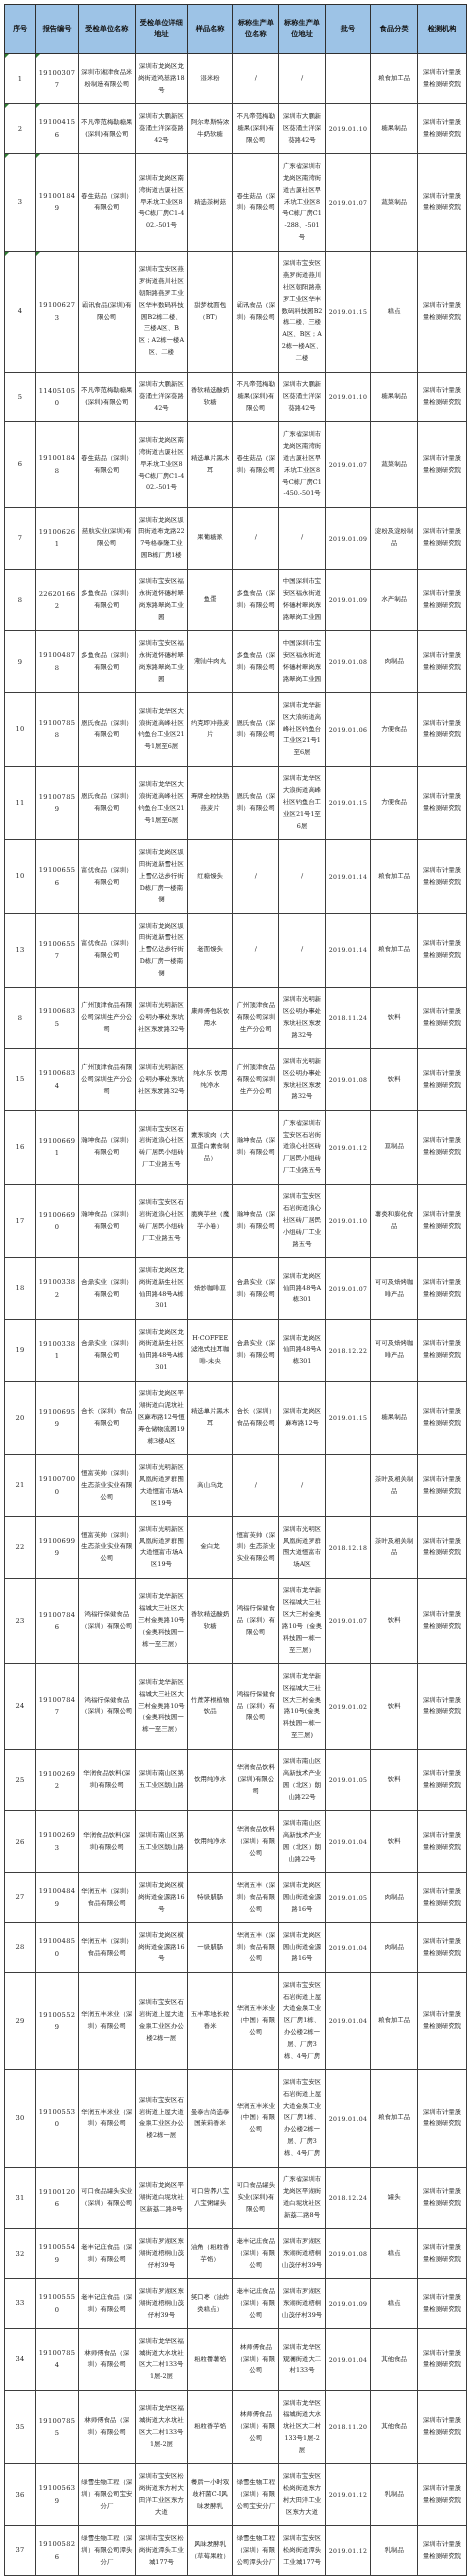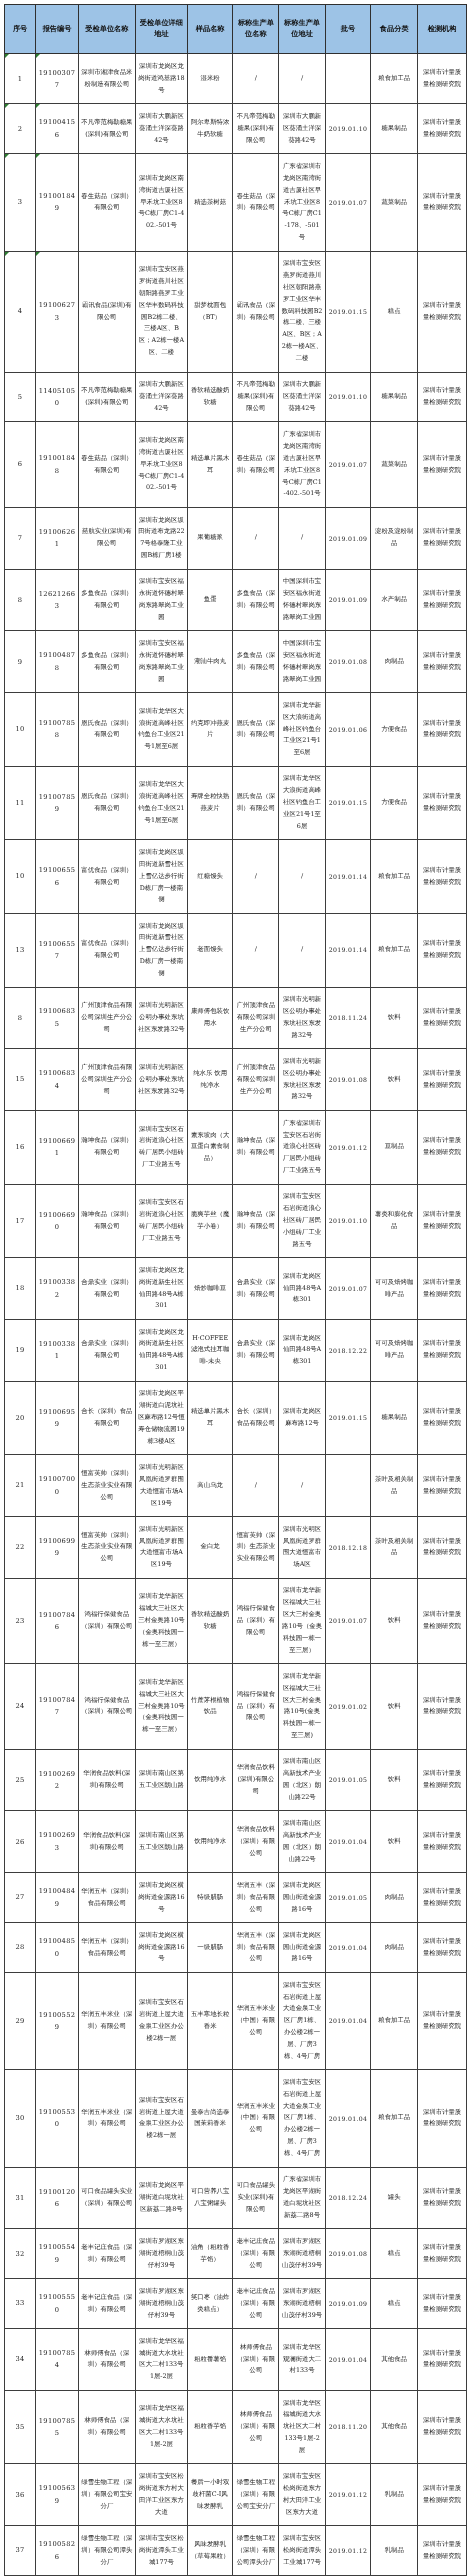--- a/index.html
+++ b/index.html
@@ -74,21 +74,21 @@
           <td>糖果制品</td>
           <td>深圳市计量质量检测研究院</td>
         </tr>
         <tr>
           <td class="num"><span class="corner"></span>3</td>
           <td class="num"><span class="corner"></span>191001849</td>
           <td>春生菇品（深圳）有限公司</td>
           <td>深圳市龙岗区南湾街道吉厦社区早禾坑工业区8号C栋厂房C1-402.-501号</td>
           <td>精选茶树菇</td>
           <td>春生菇品（深圳）有限公司</td>
-          <td>广东省深圳市龙岗区南湾街道吉厦社区早禾坑工业区8号C栋厂房C1-178、-501号</td>
+          <td>广东省深圳市龙岗区南湾街道吉厦社区早禾坑工业区8号C栋厂房C1-288、-501号</td>
           <td class="batch">2019.01.07</td>
           <td>蔬菜制品</td>
           <td>深圳市计量质量检测研究院</td>
         </tr>
         <tr>
           <td class="num"><span class="corner"></span>4</td>
           <td class="num"><span class="corner"></span>191006273</td>
           <td>霸讯食品(深圳)有限公司</td>
           <td>深圳市宝安区燕罗街道燕川社区朝阳路燕罗工业区华丰数码科技园B2栋二楼、三楼A区、B区；A2栋一楼A区、二楼</td>
           <td>甜梦枕面包（BT）</td>
@@ -110,40 +110,40 @@
           <td>糖果制品</td>
           <td>深圳市计量质量检测研究院</td>
         </tr>
         <tr>
           <td class="num">6</td>
           <td class="num">191001848</td>
           <td>春生菇品（深圳）有限公司</td>
           <td>深圳市龙岗区南湾街道吉厦社区早禾坑工业区8号C栋厂房C1-402.-501号</td>
           <td>精选单片黑木耳</td>
           <td>春生菇品（深圳）有限公司</td>
-          <td>广东省深圳市龙岗区南湾街道吉厦社区早禾坑工业区8号C栋厂房C1-402.-501号</td>
+          <td>广东省深圳市龙岗区南湾街道吉厦社区早禾坑工业区8号C栋厂房C1-450.-501号</td>
           <td class="batch">2019.01.07</td>
           <td>蔬菜制品</td>
           <td>深圳市计量质量检测研究院</td>
         </tr>
         <tr>
           <td class="num">7</td>
           <td class="num">191006261</td>
           <td>慈航实业(深圳)有限公司</td>
           <td>深圳市龙岗区坂田街道布龙路227号格泰隆工业园B栋厂房1楼</td>
           <td>果葡糖浆</td>
           <td>/</td>
           <td>/</td>
           <td class="batch">2019.01.09</td>
           <td>淀粉及淀粉制品</td>
           <td>深圳市计量质量检测研究院</td>
         </tr>
         <tr>
           <td class="num">8</td>
-          <td class="num">126212663</td>
+          <td class="num">226201662</td>
           <td>多鱼食品（深圳）有限公司</td>
           <td>深圳市宝安区福永街道怀德村翠岗东路翠岗工业园</td>
           <td>鱼蛋</td>
           <td>多鱼食品（深圳）有限公司</td>
           <td>中国深圳市宝安区福永街道怀德村翠岗东路翠岗工业园</td>
           <td class="batch">2019.01.09</td>
           <td>水产制品</td>
           <td>深圳市计量质量检测研究院</td>
         </tr>
         <tr>

